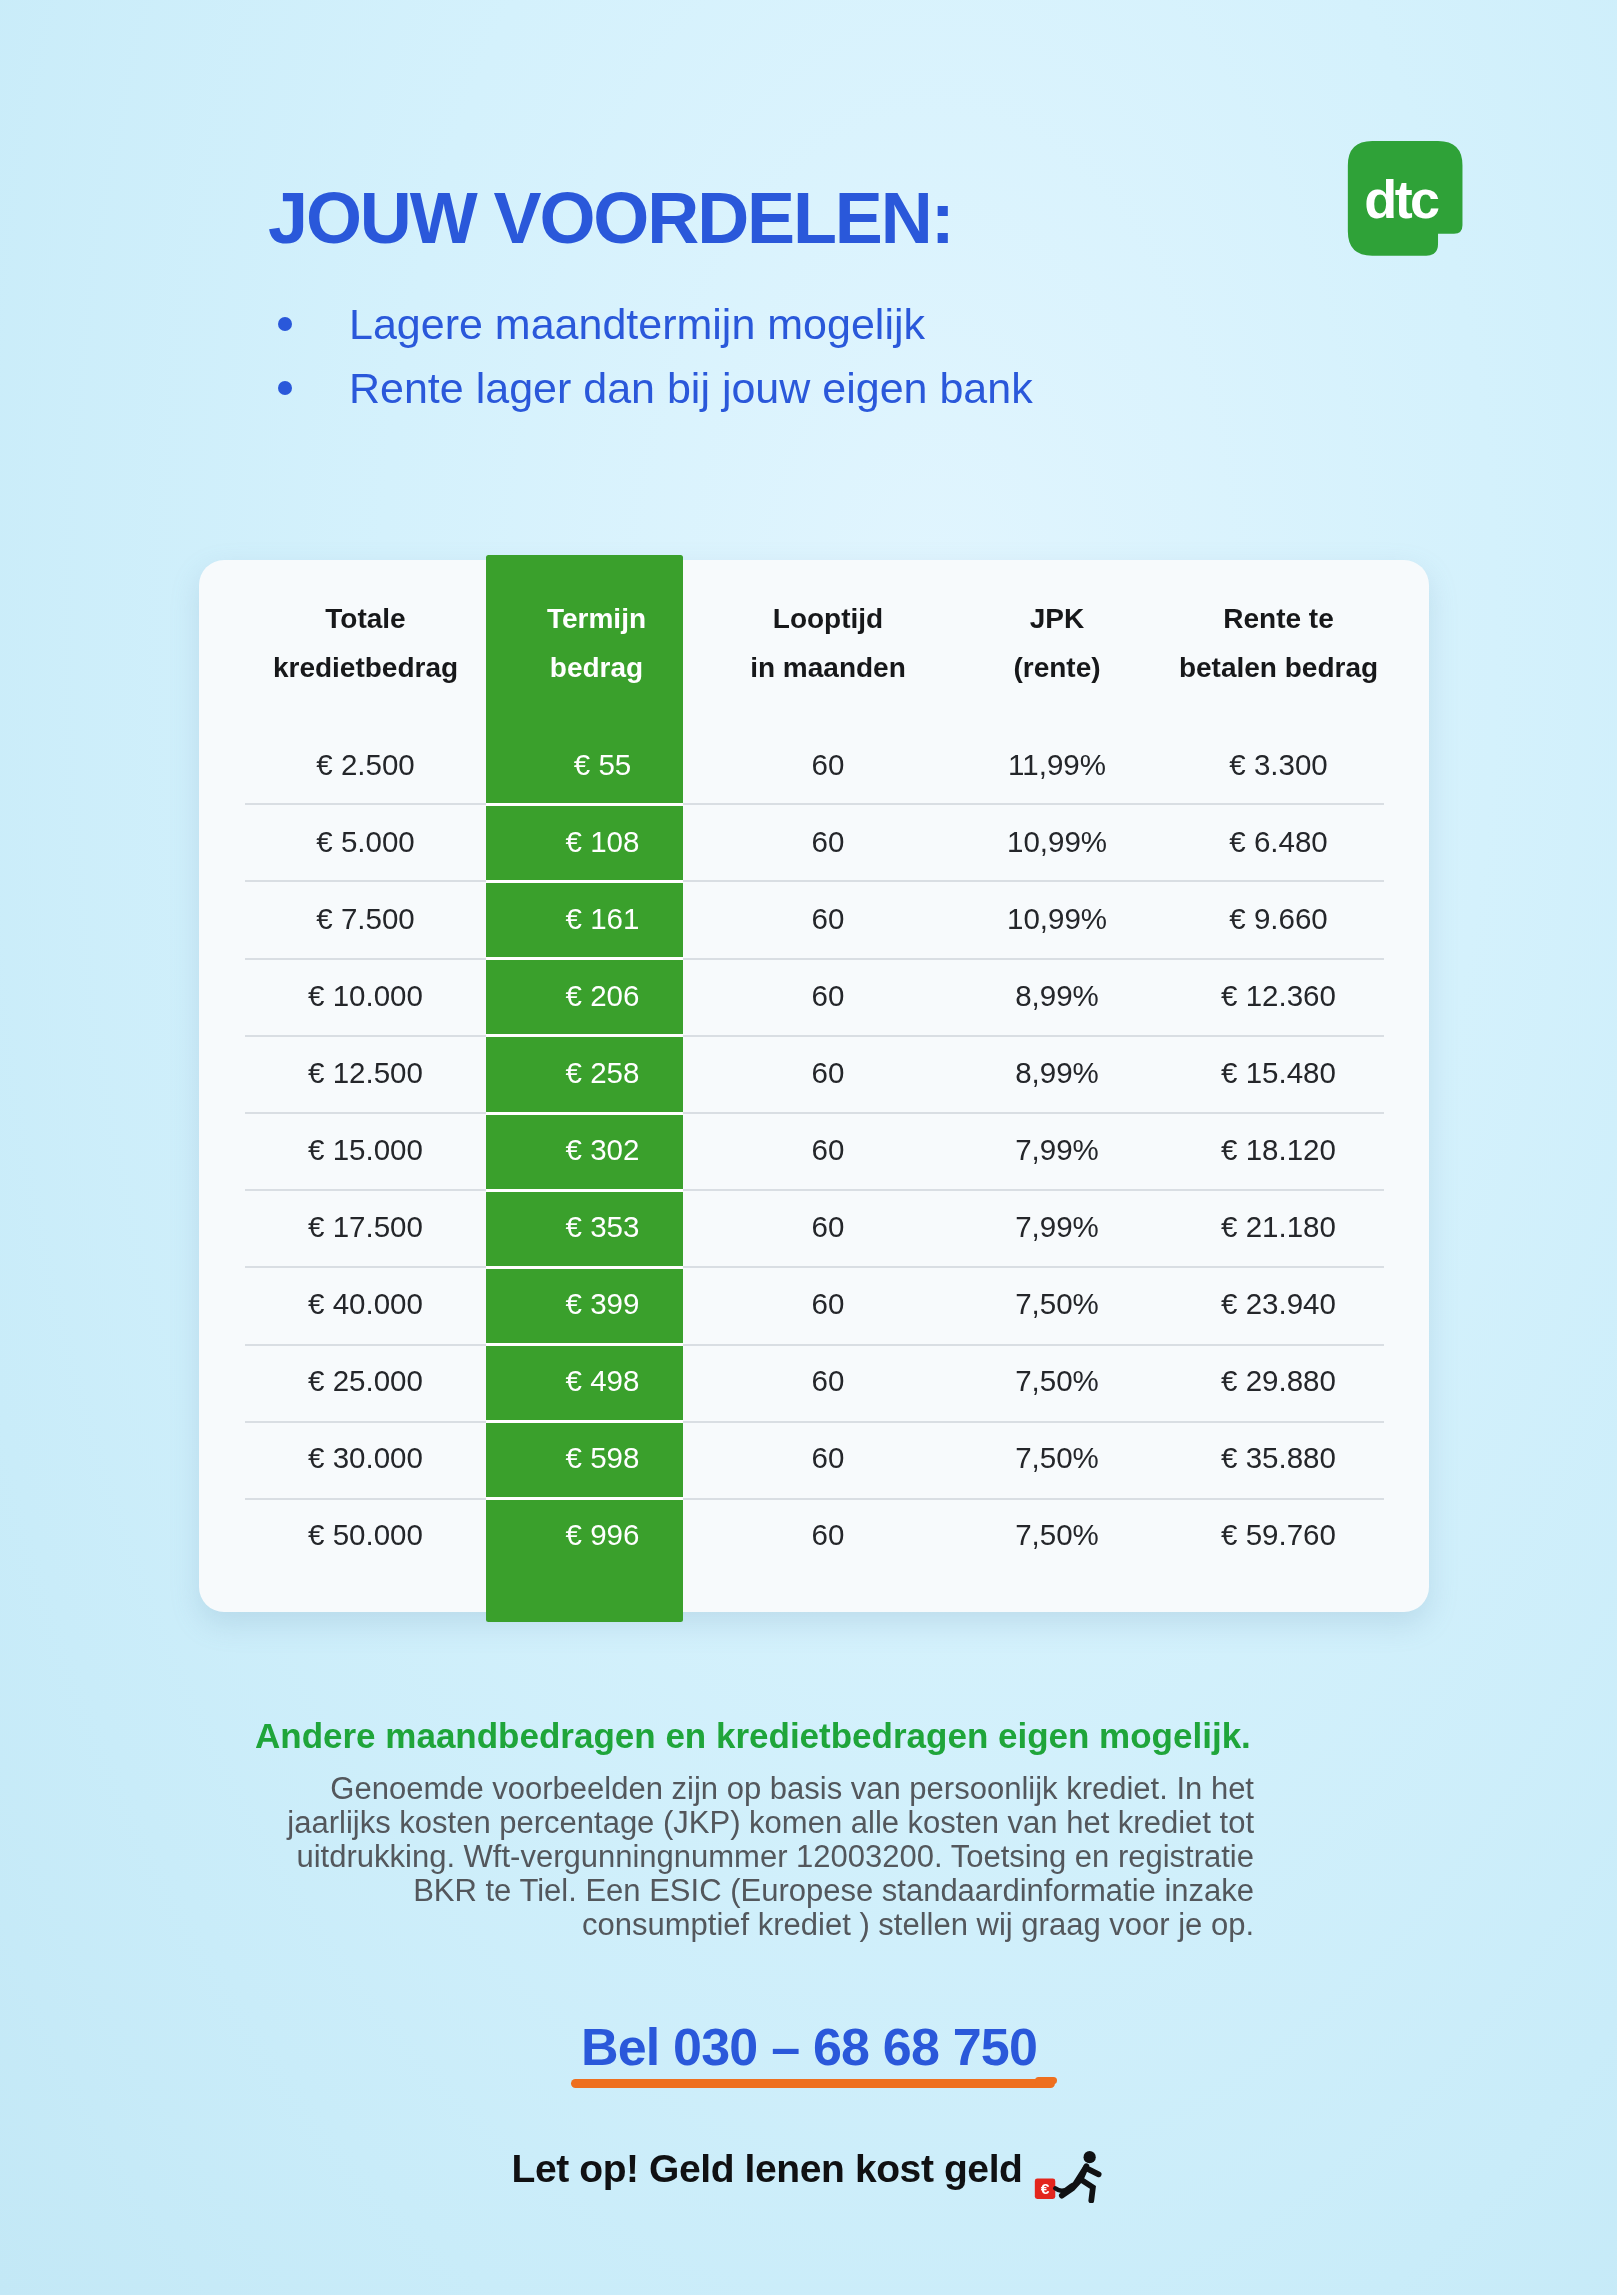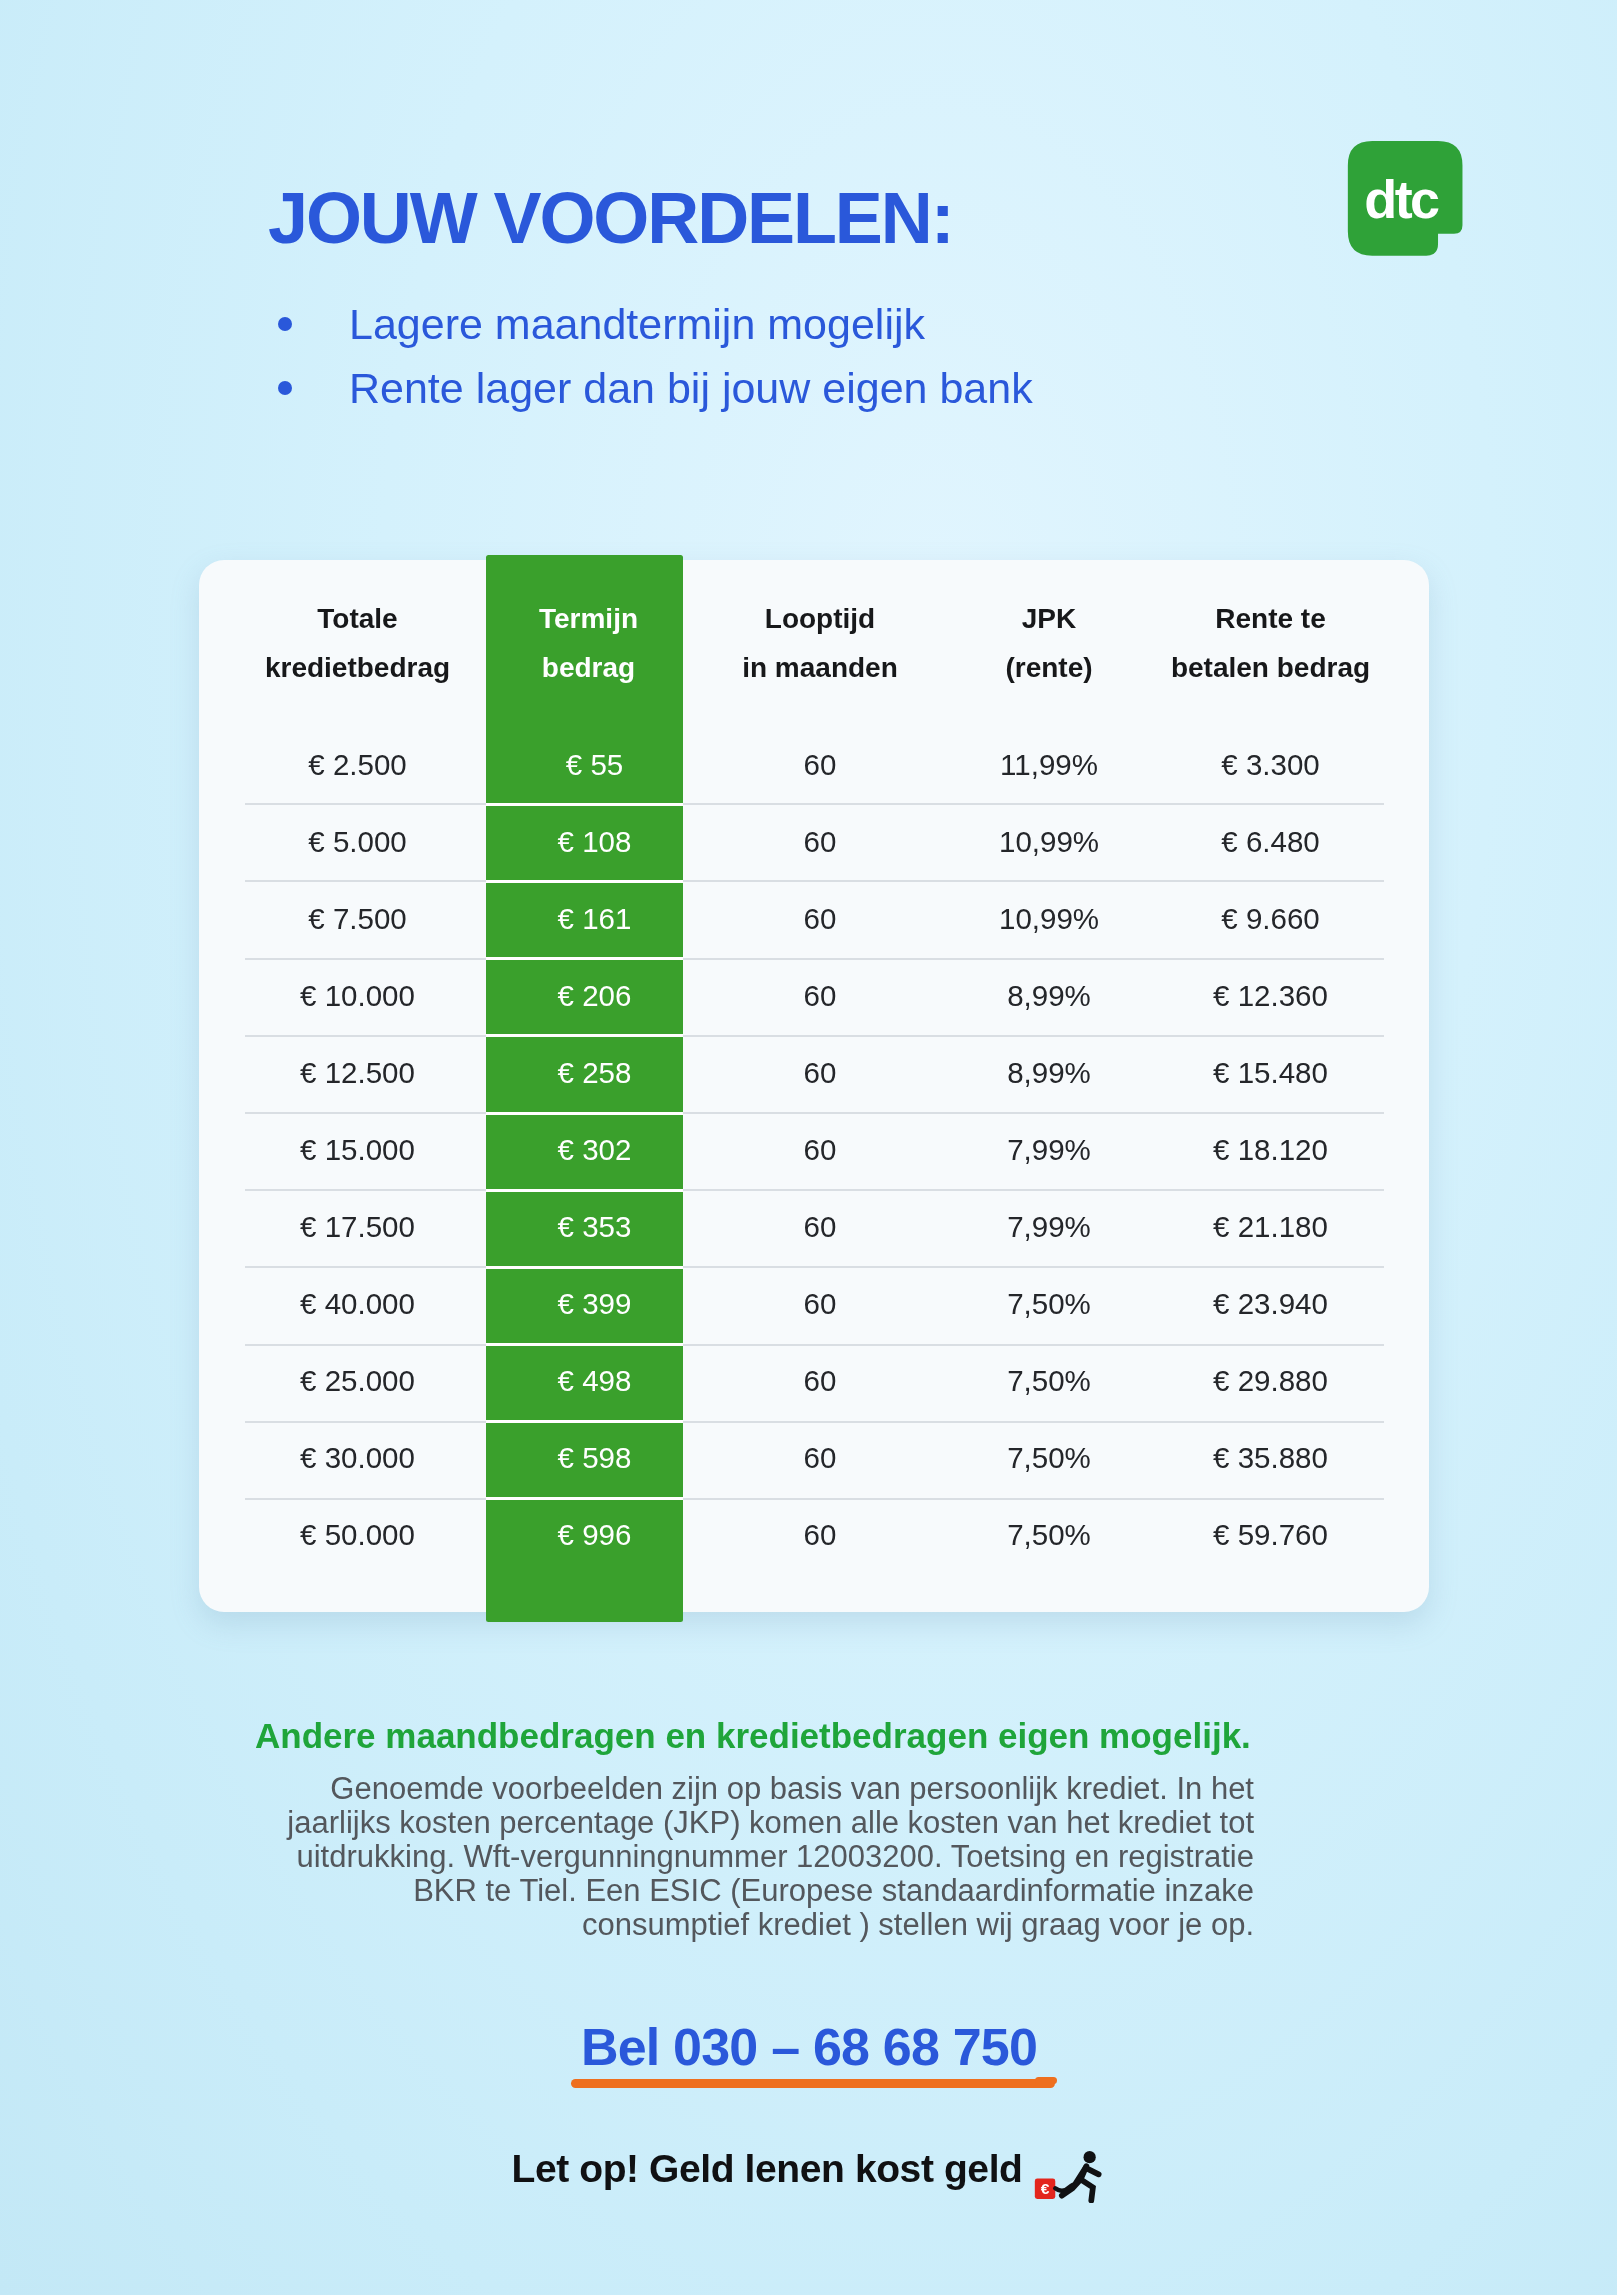--- a/index.html
+++ b/index.html
@@ -17,21 +17,21 @@
   .benefits{left:271px;top:292px;list-style:none;margin:0;padding:0;}
   .benefits li{display:flex;align-items:center;height:64px;color:#2a58da;font-size:43px;}
   .benefits .dot{width:14.3px;height:14.3px;border-radius:50%;background:#2a58da;margin:0 57px 0 6.7px;flex:0 0 auto;}
 
   
   .card{left:199px;top:560px;width:1230px;height:1052px;background:#f7fafc;border-radius:25px;
         box-shadow:0 11.8px 29px rgba(110,150,180,.22);}
   .sep{position:absolute;left:46px;width:1139px;height:1.7px;background:#d9dee3;z-index:1;}
   .green-col{position:absolute;left:287px;top:-5px;width:197px;height:1067px;background:#3aa02c;z-index:2;border-radius:2.5px;}
   .gsep{position:absolute;left:287px;width:197px;height:2.5px;background:#ffffff;z-index:3;}
-  .cells{position:absolute;left:4px;top:0;width:1230px;display:grid;z-index:4;
+  .cells{position:absolute;left:12px;top:0;width:1230px;display:grid;z-index:4;
          grid-template-columns:287px 197px 266px 192px 288px;
          grid-template-rows:166px;grid-auto-rows:77px;}
   .cell{display:flex;align-items:center;justify-content:center;font-size:29.5px;color:#24262a;}
   .cell.c0{padding-left:22px;}
   .cell.c4{padding-right:37px;}
   .cell.green{color:#ffffff;padding-left:12px;}
   .hcell{display:flex;flex-direction:column;align-items:center;justify-content:center;
          font-size:28px;font-weight:bold;color:#17181a;line-height:49px;}
   .hcell.c0{padding-left:22px;}
   .hcell.c4{padding-right:37px;}

